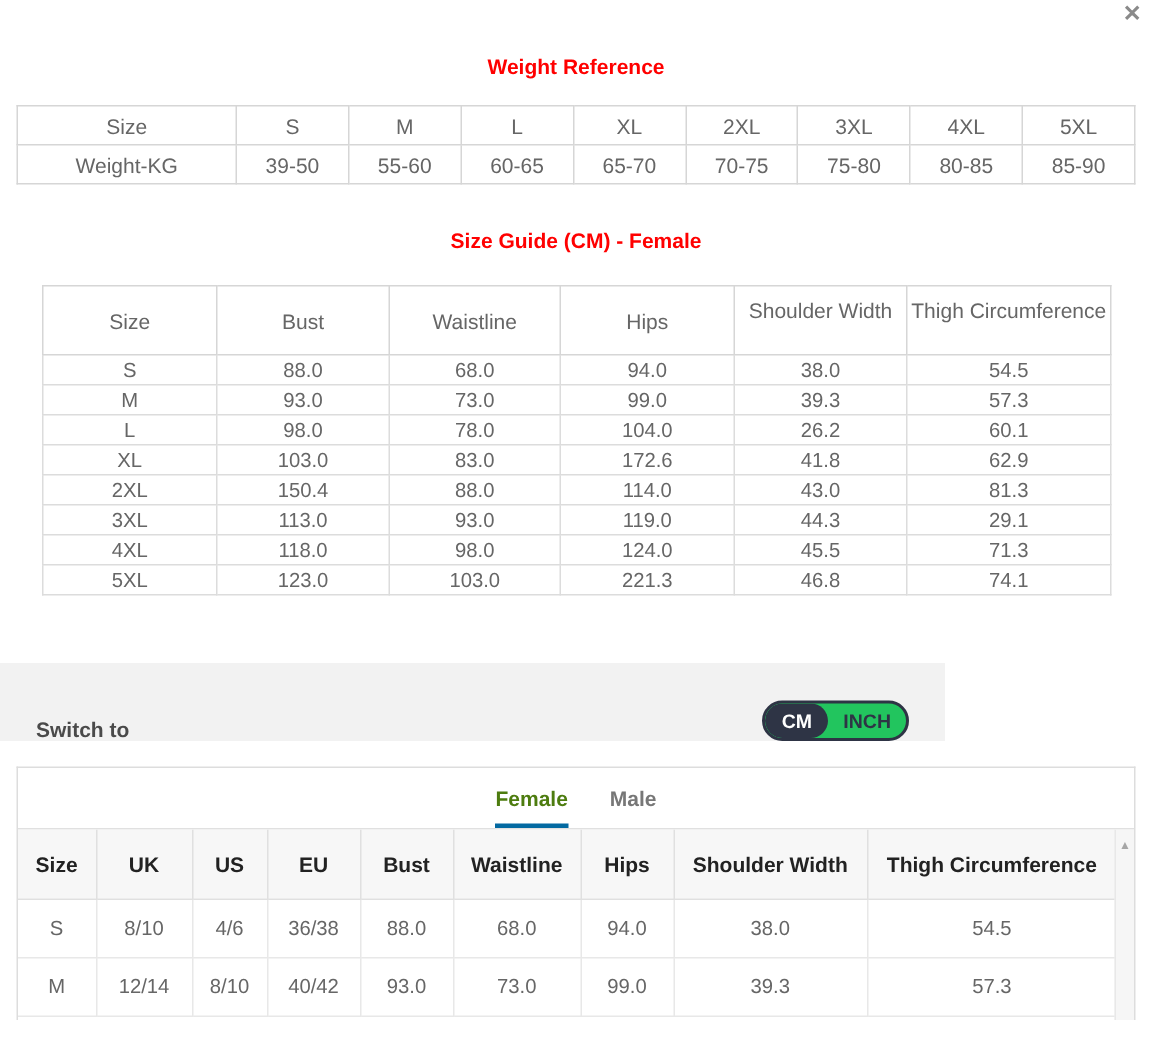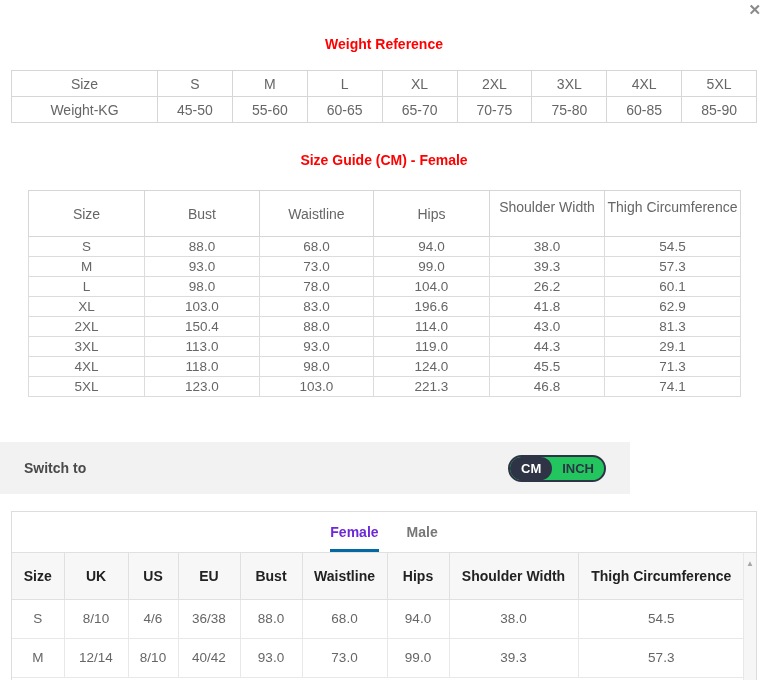--- a/index.html
+++ b/index.html
@@ -43,21 +43,21 @@
   .t2 td {
     border: 1px solid #dcdcdc; height: 20px;
     text-align: center; vertical-align: middle;
     font-size: 13.5px; color: #666;
   }
 
   
   .switch-bar {
     margin-top: 45px; height: 52px; width: 630px;
     background: #f2f2f2;
-    display: flex; align-items: center; justify-content: space-between;
+    display: flex; align-items: flex-end; justify-content: space-between;
     padding: 0 24px;
   }
   .switch-label { font-size: 14px; font-weight: bold; color: #4a4a4a; }
   .toggle {
     display: flex; height: 27px; border: 2px solid #2e3445;
     border-radius: 14px; overflow: hidden; background: #22c55e; cursor: pointer;
   }
   .toggle-opt {
     display: flex; align-items: center; justify-content: center;
     font-size: 13px; font-weight: bold; color: #2e3445;
@@ -69,21 +69,21 @@
   .bottom-container {
     margin: 17px 0 0 11px; width: 746px; height: 169px;
     border: 1px solid #ddd; border-bottom: none;
     background: #fff;
   }
   .tabs {
     height: 40px; display: flex; justify-content: center;
     align-items: flex-start; gap: 28px; padding-top: 12px;
   }
   .tab { font-size: 14px; color: #777; font-weight: 600; padding-bottom: 9px; cursor: pointer; }
-  .tab.active { color: #6d28d9; font-weight: bold; border-bottom: 3px solid #0369a1; }
+  .tab.active { color: #4d7c0f; font-weight: bold; border-bottom: 3px solid #0369a1; }
 
   .scroll-wrap { position: relative; border-top: 1px solid #e0e0e0; height: 128px; overflow: hidden; }
   .t3 { width: 732px; }
   .t3 th {
     background: #f7f7f7; height: 46px;
     border-right: 1px solid #e0e0e0; border-bottom: 1px solid #e0e0e0;
     font-size: 14px; font-weight: bold; color: #222;
     text-align: center; vertical-align: middle;
   }
   .t3 th:last-child { border-right: none; }
@@ -129,27 +129,27 @@
         <td>M</td>
         <td>L</td>
         <td>XL</td>
         <td>2XL</td>
         <td>3XL</td>
         <td>4XL</td>
         <td>5XL</td>
       </tr>
       <tr>
         <td>Weight-KG</td>
-        <td>45-50</td>
+        <td>39-50</td>
         <td>55-60</td>
         <td>60-65</td>
         <td>65-70</td>
         <td>70-75</td>
         <td>75-80</td>
-        <td>60-85</td>
+        <td>80-85</td>
         <td>85-90</td>
       </tr>
     </tbody>
 </table>
 
 <div class="section-title" id="title-size-guide">Size Guide (CM) - Female</div>
 
 <table class="t2">
   <colgroup>
     <col style="width:116px">
@@ -191,21 +191,21 @@
         <td>98.0</td>
         <td>78.0</td>
         <td>104.0</td>
         <td>26.2</td>
         <td>60.1</td>
       </tr>
       <tr>
         <td>XL</td>
         <td>103.0</td>
         <td>83.0</td>
-        <td>196.6</td>
+        <td>172.6</td>
         <td>41.8</td>
         <td>62.9</td>
       </tr>
       <tr>
         <td>2XL</td>
         <td>150.4</td>
         <td>88.0</td>
         <td>114.0</td>
         <td>43.0</td>
         <td>81.3</td>

